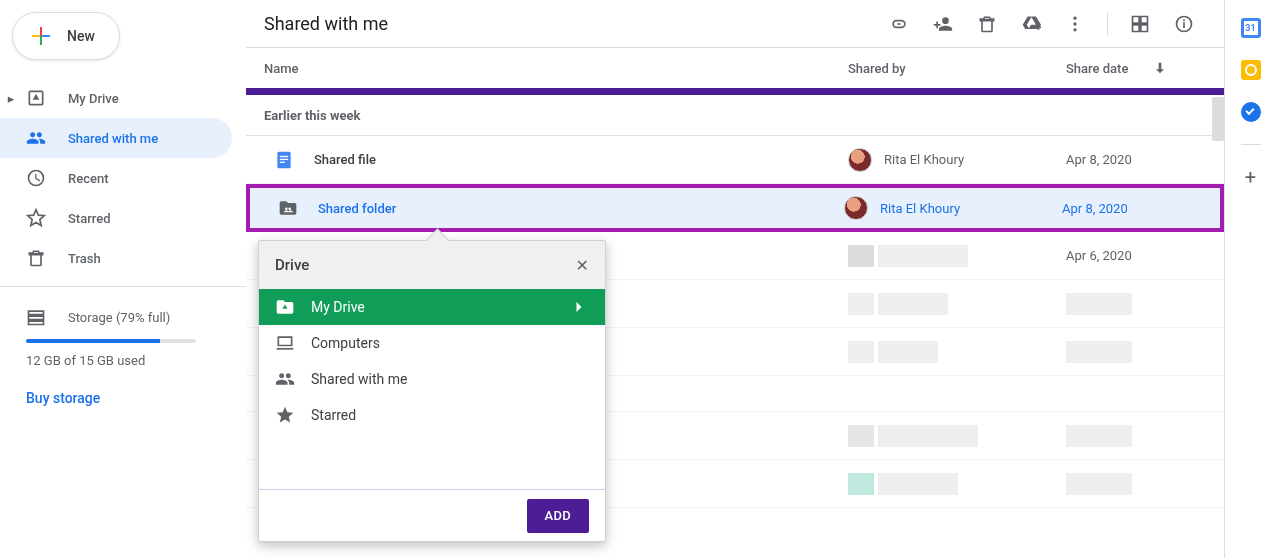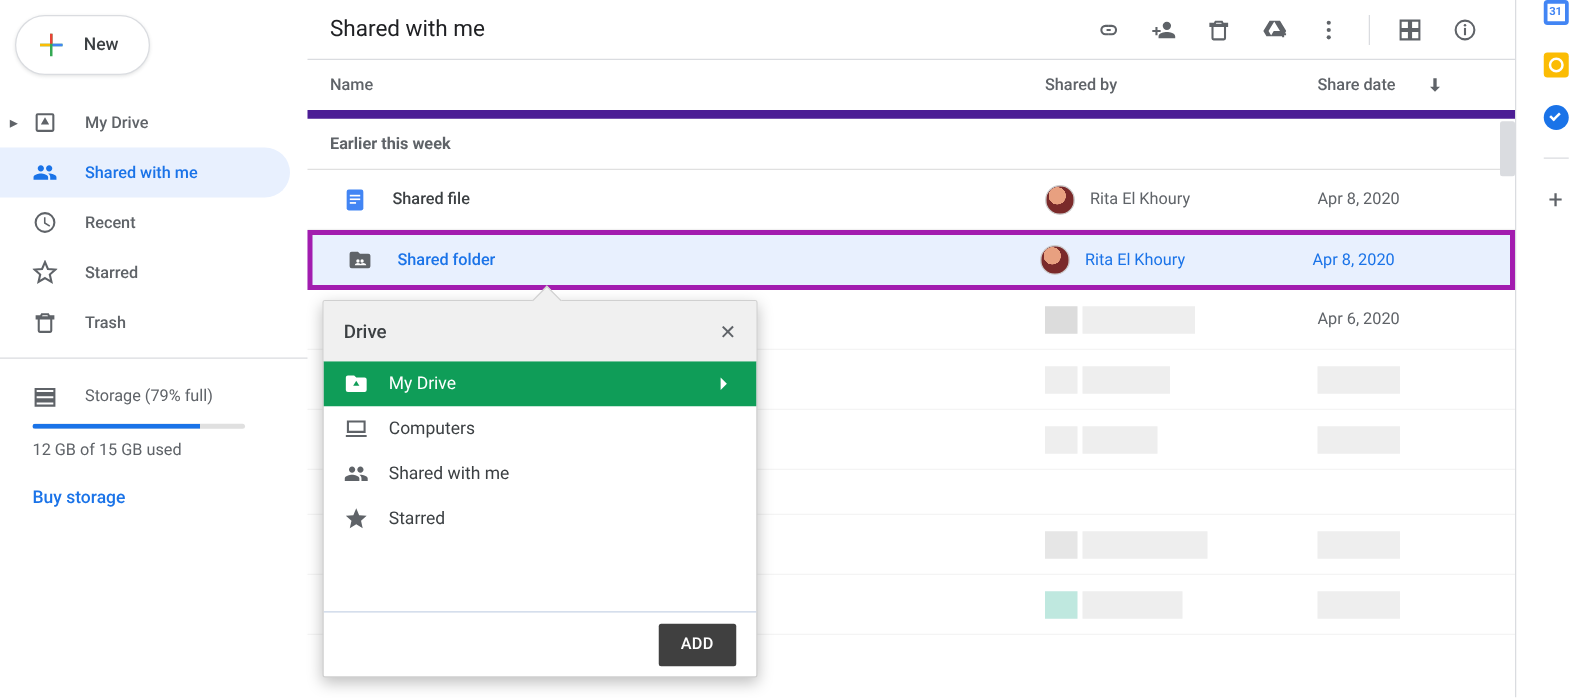--- a/index.html
+++ b/index.html
@@ -49,38 +49,38 @@
   .file-row.selected .fname, .file-row.selected .fshared, .file-row.selected .fdate { color:#1a73e8; }
   .avatar { width:24px; height:24px; border-radius:50%; background:radial-gradient(circle at 40% 35%, #e8a080 0 35%, #7a2a2a 36% 100%); border:1px solid #ccc; }
 
   .blurred { display:flex; align-items:center; height:48px; padding:0 18px 0 28px; border-bottom:1px solid #f4f4f4; }
   .blurred .b1 { flex:1; }
   .blurred .b2 { width:218px; display:flex; gap:4px; }
   .blurred .b3 { width:140px; display:flex; gap:4px; align-items:center; }
   .blk { height:22px; background:#eee; }
 
   
-  .rail { width:64px; border-left:1px solid #dadce0; display:flex; flex-direction:column; align-items:center; gap:22px; }
+  .rail { width:52px; border-left:1px solid #dadce0; display:flex; flex-direction:column; align-items:center; padding-top:18px; gap:22px; }
   .rail .ricon { width:20px; height:20px; border-radius:3px; }
   .rail .sep2 { width:20px; height:1px; background:#dadce0; }
 
   
   .picker { position:absolute; left:258px; top:240px; width:348px; background:#fff; border:1px solid #d0d0d0; box-shadow:0 4px 12px rgba(0,0,0,.25); border-radius:2px; }
   .picker::before { content:""; position:absolute; top:-9px; left:170px; width:16px; height:16px; background:#f0f0f0; border-left:1px solid #d0d0d0; border-top:1px solid #d0d0d0; transform:rotate(45deg); }
   .picker-head { height:48px; background:#f0f0f0; display:flex; align-items:center; padding:0 16px; font-size:15px; font-weight:500; color:#3c4043; position:relative; }
   .picker-head .x { margin-left:auto; color:#5f6368; font-size:16px; cursor:pointer; }
   .picker-body { padding:0; }
   .prow { display:flex; align-items:center; height:36px; padding:0 16px; gap:16px; font-size:14px; color:#3c4043; }
   .prow svg { width:20px; height:20px; fill:#5f6368; }
   .prow.sel { background:#0f9d58; color:#fff; }
   .prow.sel svg { fill:#fff; }
   .prow .chev { margin-left:auto; }
   .picker-pad { height:56px; }
   .picker-foot { border-top:1px solid #c8d4e6; height:52px; display:flex; align-items:center; justify-content:flex-end; padding:0 16px; }
-  .add-btn { background:#404040; color:#fff; border:none; height:34px; padding:0 18px; font-size:13px; font-weight:500; border-radius:2px; letter-spacing:.3px; }
+  .add-btn { background:#4c1d95; color:#fff; border:none; height:34px; padding:0 18px; font-size:13px; font-weight:500; border-radius:2px; letter-spacing:.3px; }
 
   svg { display:block; }
 </style>
 </head>
 <body>
 
 <div class="sidebar">
   <button class="new-btn">
     <span>
       <svg viewBox="0 0 24 24">

